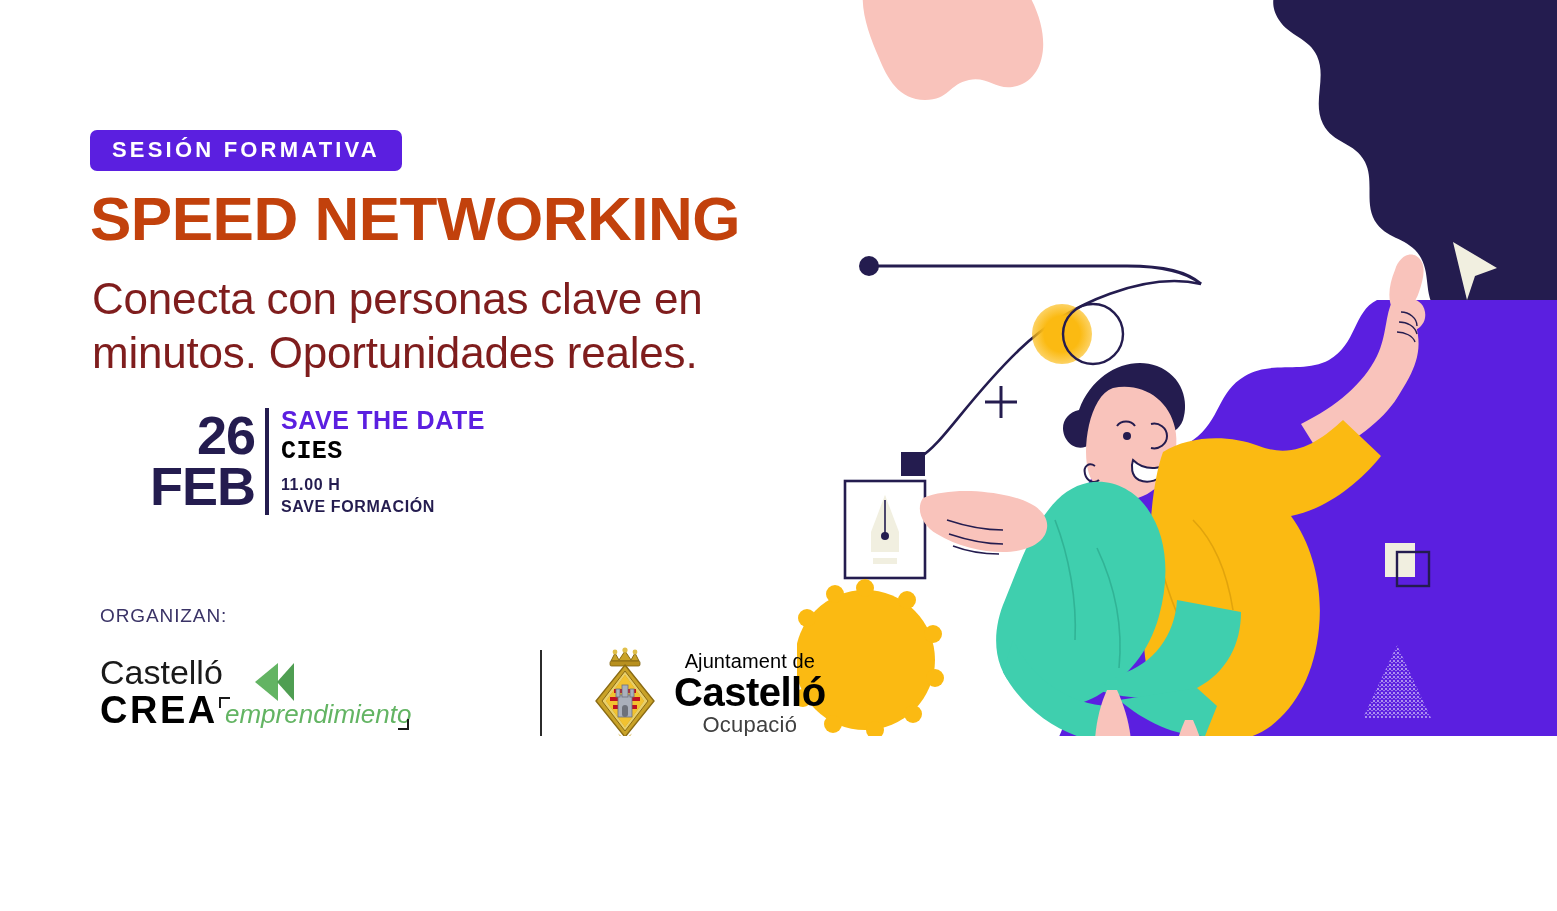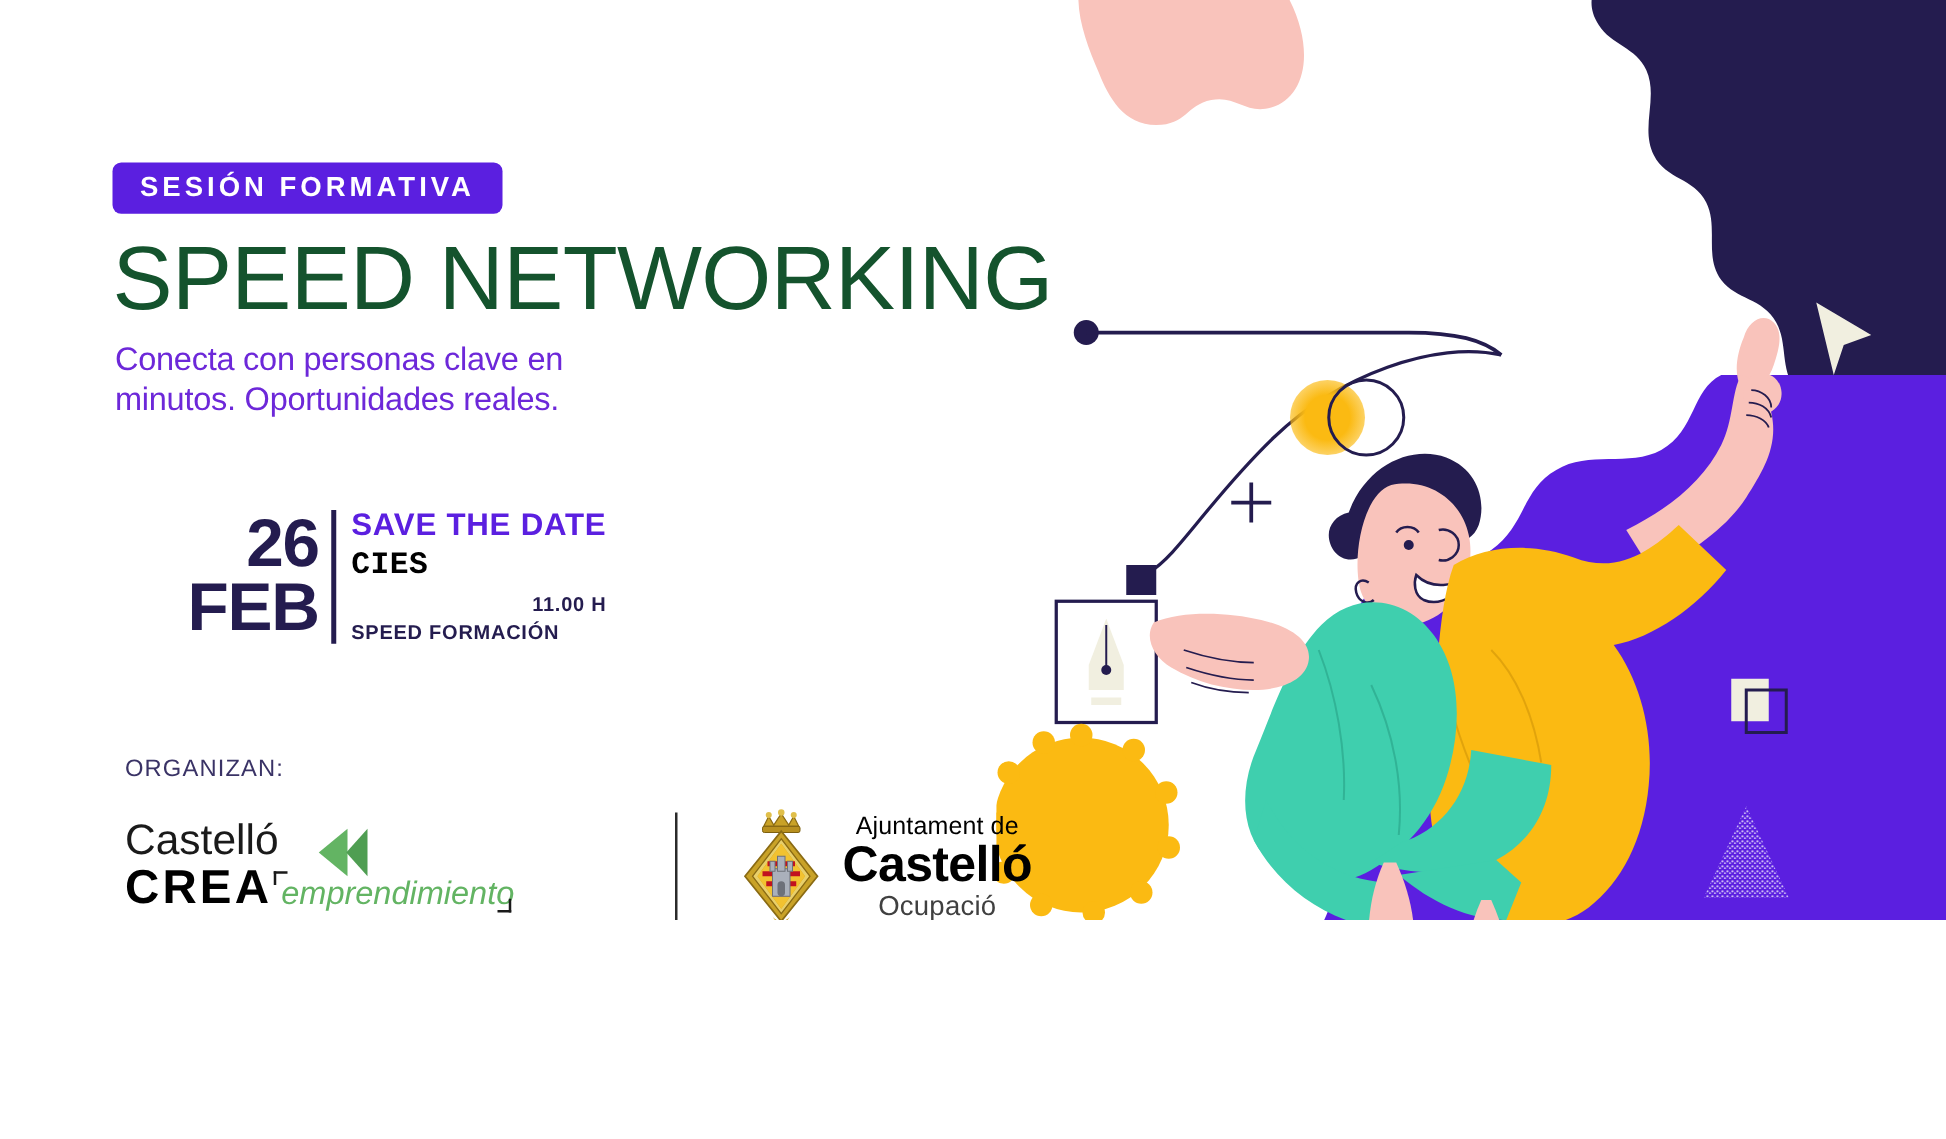--- a/index.html
+++ b/index.html
@@ -40,35 +40,35 @@
     border-radius: 7px;
     display: inline-block;
     line-height: 1;
     white-space: nowrap;
   }
 
   .headline {
     position: absolute;
     left: 90px;
     top: 186px;
-    font-size: 72px;
-    font-weight: normal;
-    color: #14532d;
+    font-size: 62px;
+    font-weight: bold;
+    color: #c2410c;
     letter-spacing: -0.5px;
     line-height: 1.05;
     white-space: nowrap;
   }
 
   .subhead {
     position: absolute;
     left: 92px;
     top: 272px;
-    font-size: 26px;
+    font-size: 44px;
     font-weight: normal;
-    color: #6d28d9;
+    color: #7f1d1d;
     line-height: 1.22;
     width: 700px;
     letter-spacing: -0.2px;
   }
 
   
   .date-block {
     position: absolute;
     left: 150px;
     top: 406px;
@@ -122,21 +122,21 @@
     line-height: 1.3;
     font-family: Liberation Mono, monospace;
   }
   .time, .room {
     font-size: 16px;
     font-weight: bold;
     color: #241c4f;
     letter-spacing: 0.6px;
     line-height: 1.35;
   }
-  .time { margin-top: 6px; text-align: right; }
+  .time { margin-top: 6px; }
 
   
   .organizan {
     position: absolute;
     left: 100px;
     top: 605px;
     font-size: 19px;
     color: #3a3366;
     letter-spacing: 0.9px;
   }
@@ -449,21 +449,21 @@
     <div class="date-block">
       <div class="date-left">
         <div class="date-day">26</div>
         <div class="date-mon">FEB</div>
       </div>
       <div class="date-rule"></div>
       <div class="date-right">
         <div class="std">SAVE THE DATE</div>
         <div class="venue">CIES</div>
         <div class="time">11.00 H</div>
-        <div class="room">SPEED FORMACIÓN</div>
+        <div class="room">SAVE FORMACIÓN</div>
       </div>
     </div>
 
     <div class="organizan">ORGANIZAN:</div>
 
     <div class="logos">
 
       <div class="logo-crea">
         <div class="crea-text">
           <div class="crea-castello">Castelló</div>

